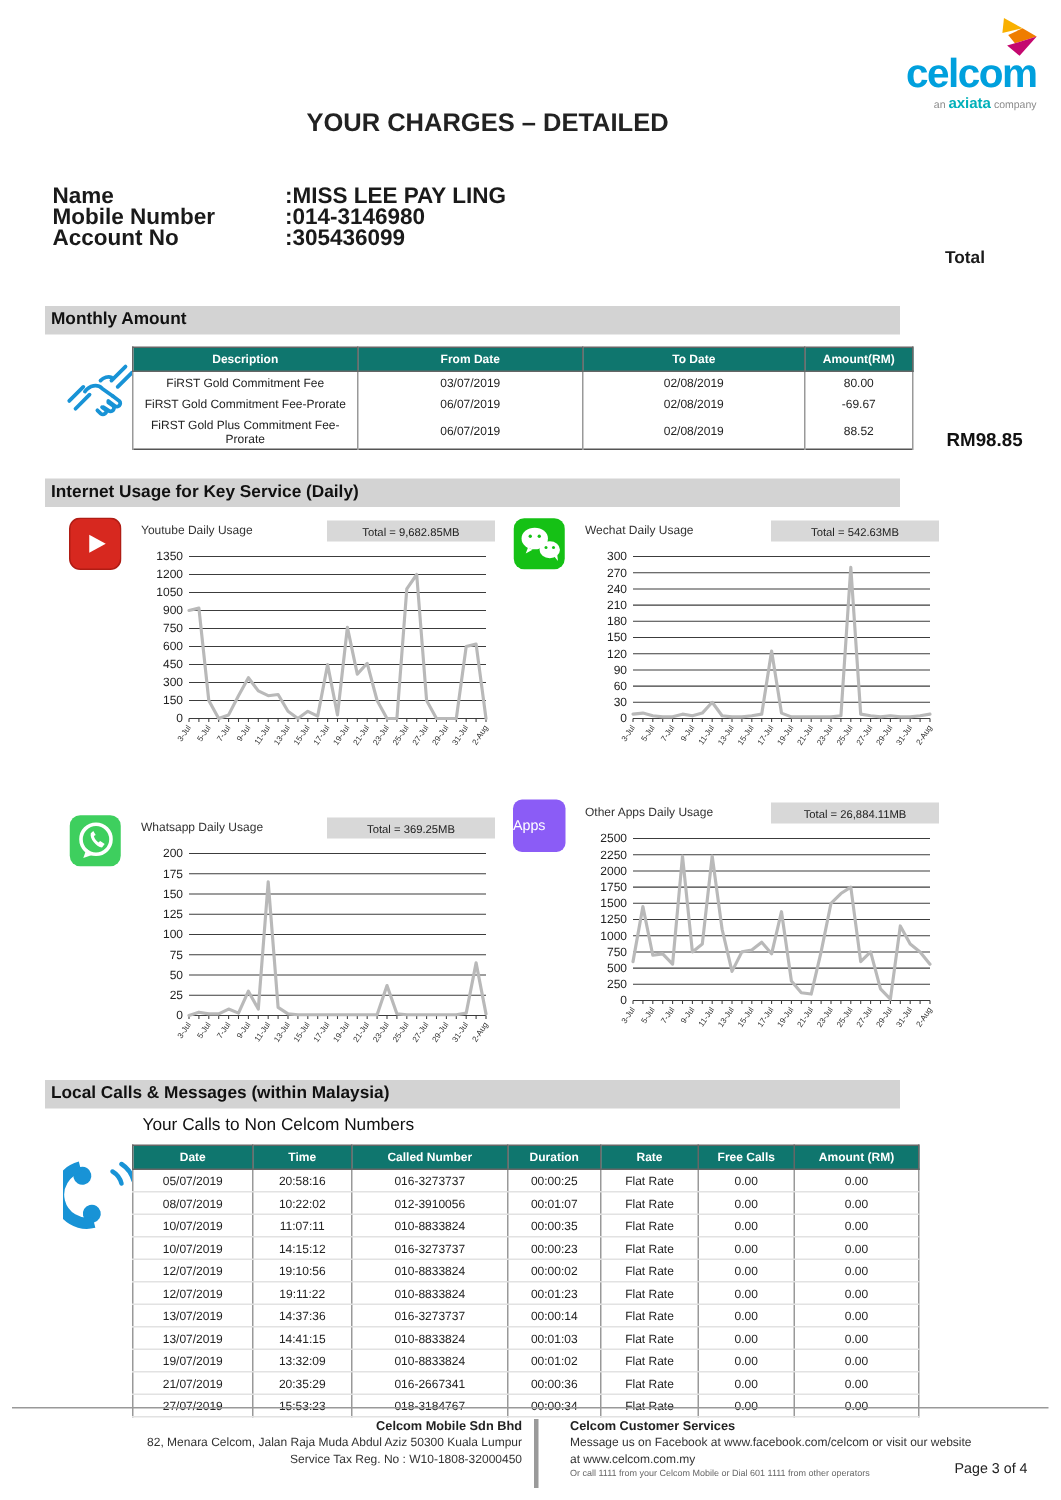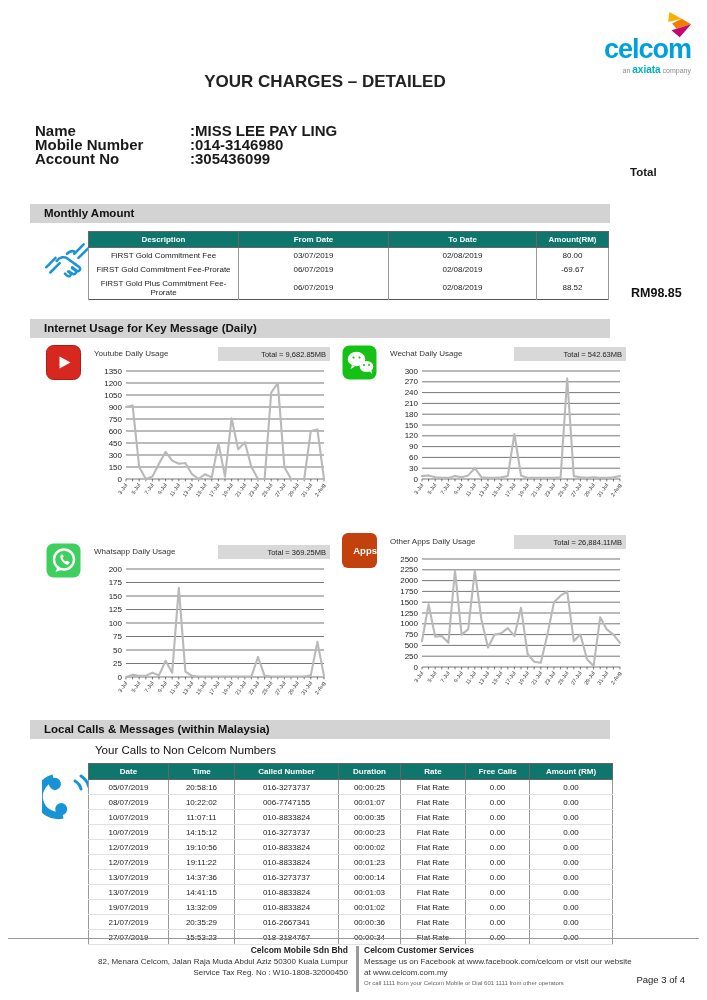--- a/index.html
+++ b/index.html
@@ -16,21 +16,21 @@
   .doc-title{position:absolute;top:72px;left:0;width:650px;text-align:center;
              font-size:17px;font-weight:bold;color:#222;}
 
   
   .info{position:absolute;top:124px;left:35px;}
   .info-row{display:flex;font-size:15px;font-weight:bold;line-height:14px;}
   .info-label{width:155px;}
   .total-label{position:absolute;top:166px;left:630px;font-size:11.5px;font-weight:bold;}
 
   .section-bar{position:absolute;left:30px;width:566px;height:19px;background:#d3d3d3;
-               font-size:11.5px;font-weight:bold;line-height:19px;padding-left:14px;color:#111;}
+               font-size:11.5px;font-weight:bold;line-height:19px;padding-left:4px;color:#111;}
   .bar1{top:204px;} .bar2{top:319px;} .bar3{top:720px;}
 
   
   table{border-collapse:collapse;table-layout:fixed;}
   .grid-table{position:absolute;border:1px solid #555;background:#fff;}
   .grid-table th{background:#0f766e;color:#fff;font-size:8px;font-weight:bold;
                  border:1px solid #666;padding:3px 2px;}
   .grid-table td{font-size:8px;color:#222;text-align:center;border-left:1px solid #999;
                  border-right:1px solid #999;padding:2.5px 2px;}
   .monthly-table{left:88px;top:231px;width:520px;}
@@ -38,39 +38,39 @@
   .calls-table td{border-bottom:1px solid #e2e2e2;}
 
   .handshake-wrap{position:absolute;left:42px;top:234px;width:50px;height:52px;}
   .rm-total{position:absolute;left:631px;top:286px;font-size:12.5px;font-weight:bold;color:#111;}
 
   
   .chart{position:absolute;width:296px;height:186px;}
   .c0{left:38px;top:342px;} .c1{left:334px;top:342px;}
   .c2{left:38px;top:540px;} .c3{left:334px;top:530px;}
   .chart-icon{position:absolute;left:8px;top:3px;width:35px;height:35px;}
-  .apps-box{background:#c2410c;border-radius:6px;display:flex;align-items:center;justify-content:flex-end;
-            color:#fff;font-weight:bold;font-size:9.5px;}
+  .apps-box{background:#8b5cf6;border-radius:6px;display:flex;align-items:center;justify-content:flex-start;
+            color:#fff;font-weight:normal;font-size:9.5px;}
   .chart-head{position:absolute;left:56px;top:5px;width:236px;display:flex;
               justify-content:space-between;align-items:flex-start;}
   .chart-title{font-size:8px;color:#333;padding-top:2px;}
   .chart-total{background:#d8d8d8;font-size:7.5px;color:#222;padding:2.5px 4px;
-               min-width:104px;text-align:right;}
+               min-width:104px;text-align:center;}
   svg.plot{position:absolute;left:52px;top:19px;}
 
   
   .calls-subtitle{position:absolute;left:95px;top:744px;font-size:11.5px;color:#111;}
   .phone-wrap{position:absolute;left:42px;top:770px;width:48px;height:52px;}
 
   
   .footer-line{position:absolute;left:8px;top:938px;width:691px;height:1px;background:#999;}
   .footer-left{position:absolute;left:28px;top:945px;width:320px;text-align:right;font-size:8px;line-height:11px;color:#333;}
   .footer-left .co{font-size:8.5px;font-weight:bold;color:#222;}
   .footer-divider{position:absolute;left:356px;top:946px;width:3px;height:46px;background:#9a9a9a;}
-  .footer-right{position:absolute;left:364px;top:945px;width:310px;font-size:8px;line-height:11px;color:#333;}
+  .footer-right{position:absolute;left:380px;top:945px;width:310px;font-size:8px;line-height:11px;color:#333;}
   .footer-right .co{font-size:8.5px;font-weight:bold;color:#222;}
   .footer-right .tiny{font-size:6px;color:#666;}
   .page-num{position:absolute;right:22px;top:974px;font-size:9.5px;color:#222;}
 </style>
 </head>
 <body>
 
 <div class="page">
 
   <div class="logo">
@@ -148,21 +148,21 @@
         <tr>
           <td>FiRST Gold Plus Commitment Fee-Prorate</td>
           <td>06/07/2019</td>
           <td>02/08/2019</td>
           <td>88.52</td>
         </tr>
       </tbody>
   </table>
   <div class="rm-total">RM98.85</div>
 
-  <div class="section-bar bar2">Internet Usage for Key Message (Daily)</div>
+  <div class="section-bar bar2">Internet Usage for Key Service (Daily)</div>
 
   <div class="chart c0">
     <svg class="chart-icon" viewBox="0 0 35 35">
       <rect x="0.5" y="0.5" width="34" height="34" rx="7" fill="#d7281f" stroke="#b01c14" stroke-width="1"></rect>
       <path d="M13.5 11.5 l11 6 -11 6 z" fill="#fff"></path>
     </svg>
     <div class="chart-head">
       <span class="chart-title">Youtube Daily Usage</span>
       <span class="chart-total">Total = 9,682.85MB</span>
     </div>
@@ -531,21 +531,21 @@
           <td>20:58:16</td>
           <td>016-3273737</td>
           <td>00:00:25</td>
           <td>Flat Rate</td>
           <td>0.00</td>
           <td>0.00</td>
         </tr>
         <tr>
           <td>08/07/2019</td>
           <td>10:22:02</td>
-          <td>006-7747155</td>
+          <td>012-3910056</td>
           <td>00:01:07</td>
           <td>Flat Rate</td>
           <td>0.00</td>
           <td>0.00</td>
         </tr>
         <tr>
           <td>10/07/2019</td>
           <td>11:07:11</td>
           <td>010-8833824</td>
           <td>00:00:35</td>

